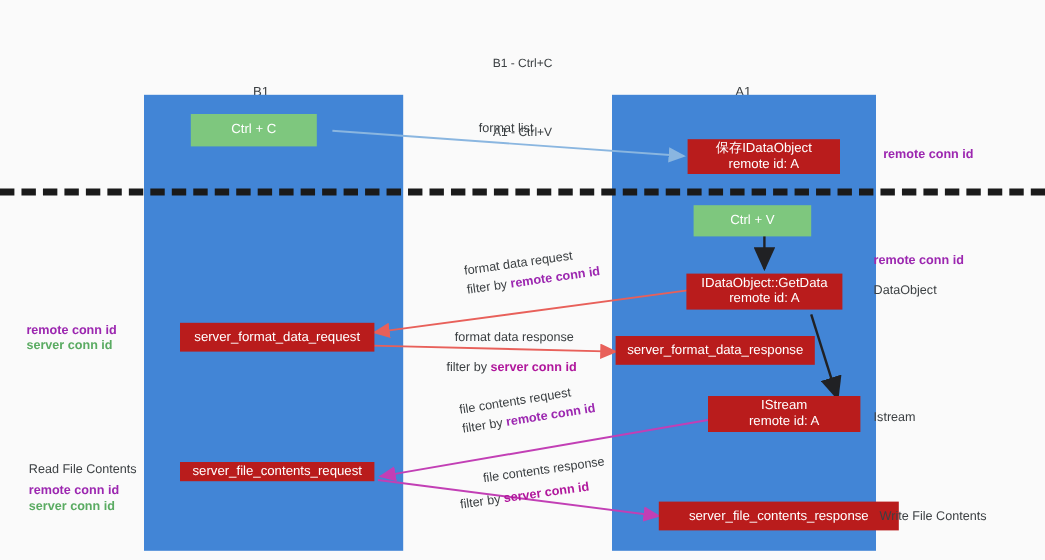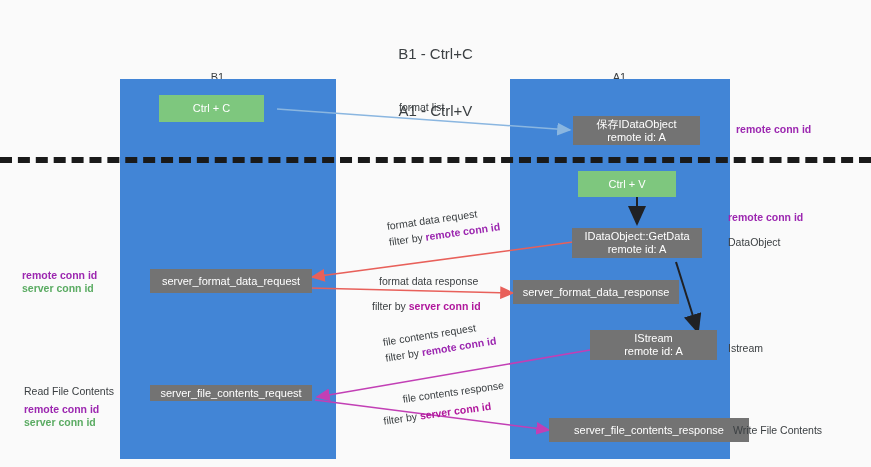--- a/index.html
+++ b/index.html
@@ -12,21 +12,21 @@
     overflow:hidden;
   }
   #stage{position:absolute;left:0;top:0;width:871px;height:467px;}
 
   .abs{position:absolute;}
 
   
   .title{
     left:0;top:6px;width:871px;
     text-align:center;
-    font-size:15px;line-height:19px;
+    font-size:10px;line-height:19px;
     color:#3c4043;
     white-space:pre;
   }
 
   
   .colhead{
     text-align:center;
     font-size:11px;line-height:13px;
     color:#3c4043;
     white-space:pre;
@@ -46,21 +46,21 @@
     box-sizing:border-box;
     display:flex;align-items:center;justify-content:center;
     text-align:center;
     color:#ffffff;
     font-size:11px;
     line-height:13px;
     white-space:pre;
     padding:2px 4px;
   }
   .node.green{background:#7ec77e;}
-  .node.orange{background:#737373;}
+  .node.orange{background:#b91c1c;}
 
   
   .lbl{
     font-size:10.5px;line-height:13px;
     white-space:pre;
     color:#3c4043;
   }
   .lbl.purple{color:#9c27b0;font-weight:bold;}
   .lbl.green-t{color:#5aab62;font-weight:bold;}
 

